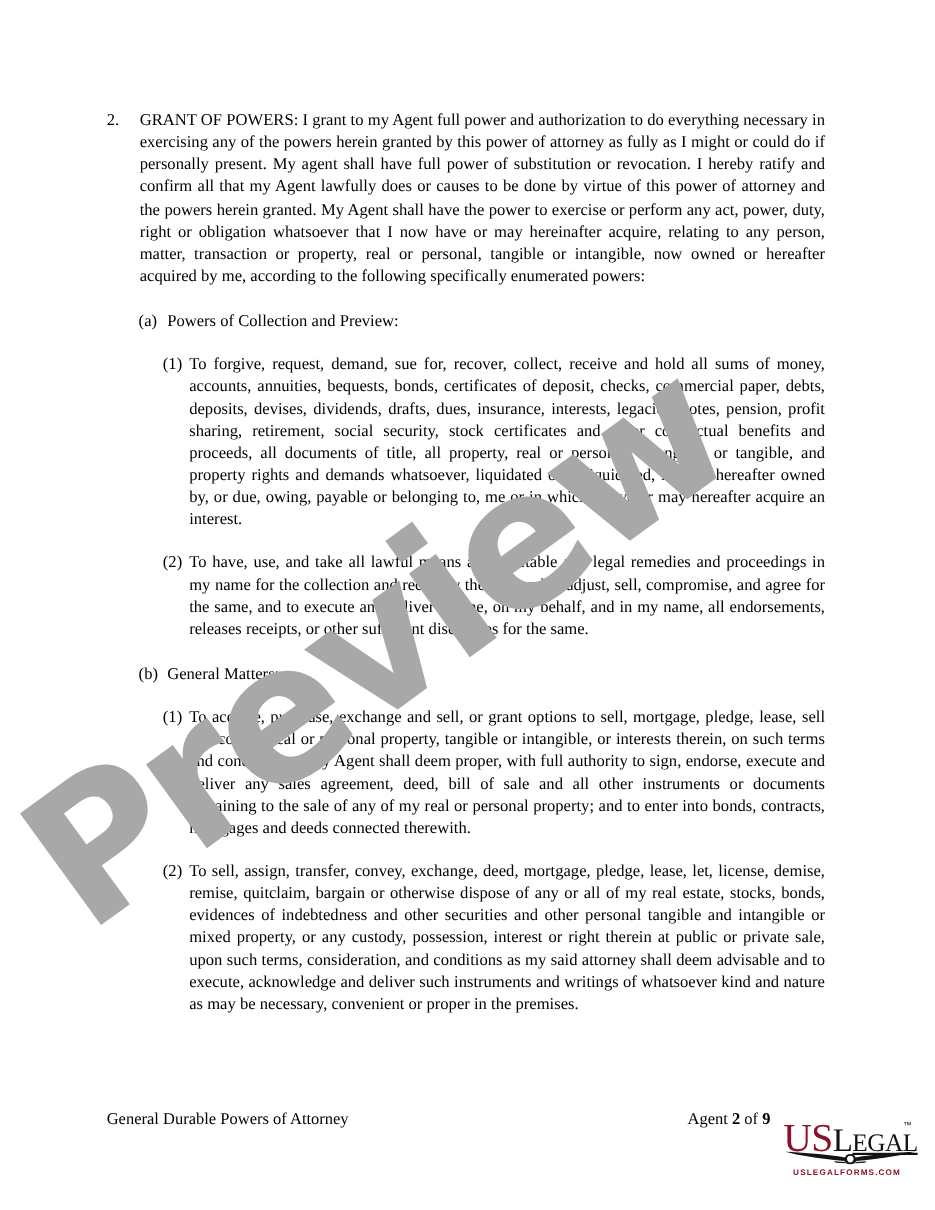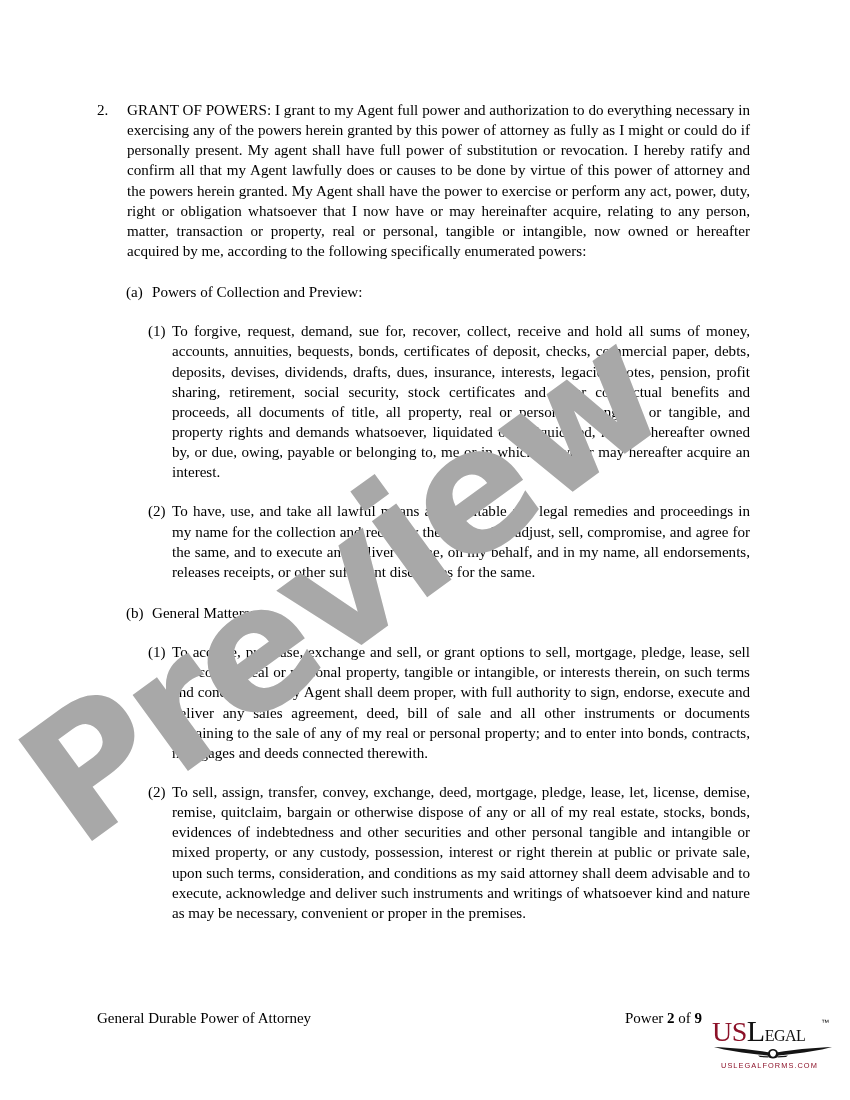--- a/index.html
+++ b/index.html
@@ -148,29 +148,30 @@
     left: 0;
     top: 0;
     font-family: "Liberation Serif", "DejaVu Serif", serif;
     font-size: 30px;
     line-height: 1;
     white-space: nowrap;
     letter-spacing: -0.5px;
   }
   #logo .logo-us {
     color: #8c1128;
-    font-size: 28px;
+    font-size: 36px;
   }
   #logo .logo-l {
     color: #111111;
     font-size: 30px;
   }
   #logo .logo-egal {
     color: #111111;
-    font-size: 16px;
+    font-size: 23px;
+    text-decoration: underline;
   }
   #logo .logo-tm {
     position: absolute;
     left: 109px;
     top: 2px;
     font-size: 8px;
     color: #111111;
     font-family: "Liberation Sans", sans-serif;
   }
   #logo .logo-wing {
@@ -178,21 +179,21 @@
     left: 2px;
     top: 30px;
     width: 118px;
     height: 15px;
   }
   #logo .logo-sub {
     position: absolute;
     left: 9px;
     top: 45px;
     font-family: "Liberation Sans", sans-serif;
-    font-weight: 400;
+    font-weight: 700;
     font-size: 7.4px;
     letter-spacing: 1.05px;
     color: #8c1128;
     white-space: nowrap;
   }
 </style>
 </head>
 <body>
 
 <div id="page">
@@ -227,23 +228,23 @@
       <span class="marker">(2)</span><span>To sell, assign, transfer, convey, exchange, deed, mortgage, pledge, lease, let, license, demise, remise, quitclaim, bargain or otherwise dispose of any or all of my real estate, stocks, bonds, evidences of indebtedness and other securities and other personal tangible and intangible or mixed property, or any custody, possession, interest or right therein at public or private sale, upon such terms, consideration, and conditions as my said attorney shall deem advisable and to execute, acknowledge and deliver such instruments and writings of whatsoever kind and nature as may be necessary, convenient or proper in the premises.</span>
     </div>
 
   </div>
 
   <div id="watermark">
     <div class="wm-text" style="color: rgb(168, 168, 168);">Preview</div>
   </div>
 
   <div id="footer">
-    <div class="doc-title">General Durable Power of Attorney</div>
+    <div class="doc-title">General Durable Powers of Attorney</div>
     <div class="page-num">
-      <span>Power</span>
+      <span>Agent</span>
       <b>2</b>
       <span>of</span>
       <b>9</b>
     </div>
   </div>
 
   <div id="logo">
     <div class="logo-word"><span class="logo-us" style="color: rgb(140, 17, 40);">US</span><span class="logo-l" style="color: rgb(17, 17, 17);">L</span><span class="logo-egal" style="color: rgb(17, 17, 17);">EGAL</span></div>
     <div class="logo-tm">™</div>
     <svg class="logo-wing" viewBox="0 0 118 15">

